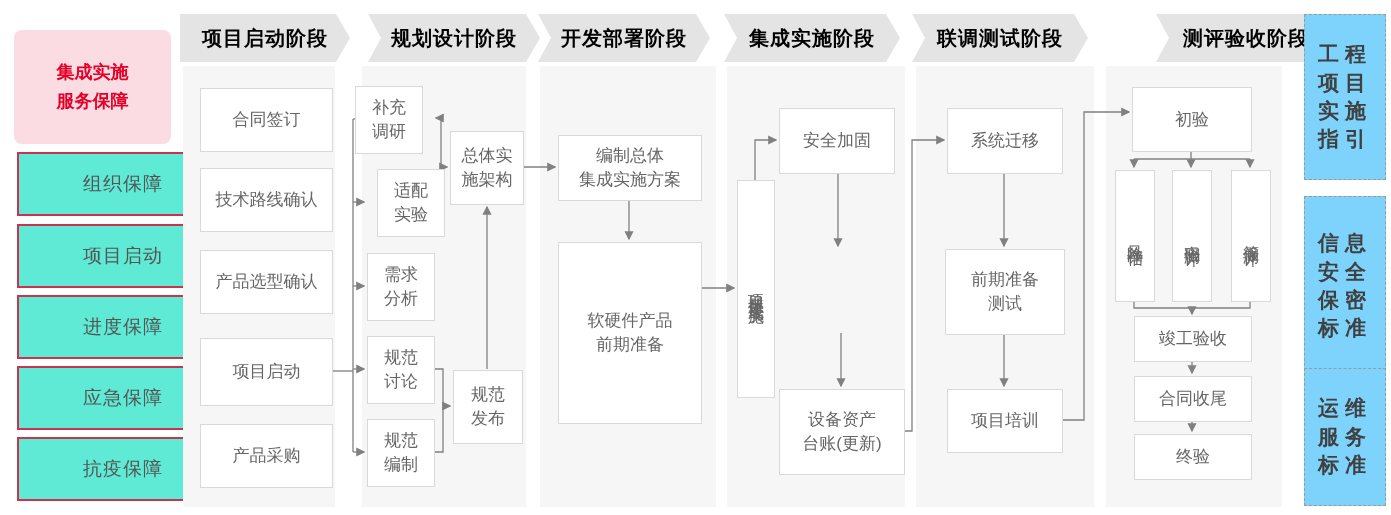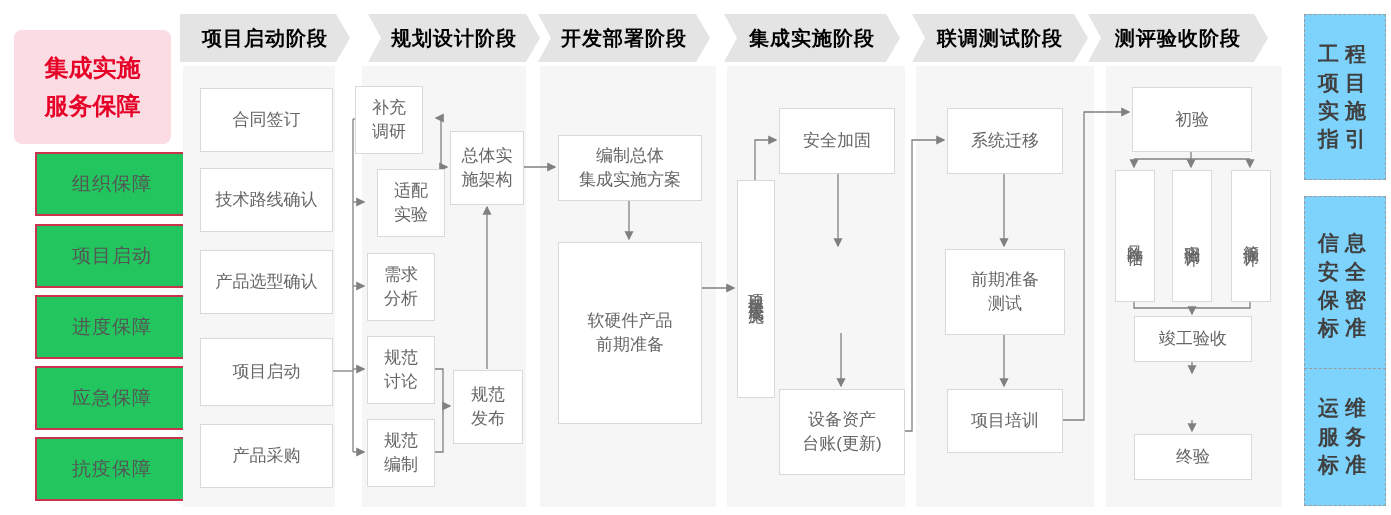--- a/index.html
+++ b/index.html
@@ -4,26 +4,26 @@
 <style>
   html,body{margin:0;padding:0;background:#ffffff;}
   .stage{
     position:relative;width:1391px;height:515px;background:#ffffff;
     font-family:"Liberation Sans","DejaVu Sans",sans-serif;overflow:hidden;
   }
   
   .side-title{
     position:absolute;left:14px;top:30px;width:157px;height:114px;
     background:#fadce2;border-radius:8px;display:flex;align-items:center;justify-content:center;
-    color:#e60028;font-size:24px;font-weight:bold;line-height:1.6;text-align:center;white-space:pre-line;
+    color:#e60028;font-size:18px;font-weight:bold;line-height:1.6;text-align:center;white-space:pre-line;
   }
   .side-item{
-    position:absolute;left:35px;width:150px;height:60px;background:#22c55e;
+    position:absolute;left:17px;width:150px;height:60px;background:#5eead4;
     border:2px solid #c9334d;display:flex;align-items:center;justify-content:center;
-    color:#555555;font-size:19px;letter-spacing:1px;
+    color:#555555;font-size:19px;letter-spacing:1px;padding-left:29px;
   }
   
   .banner{
     position:absolute;top:14px;height:48px;background:#e4e4e4;
     display:flex;align-items:center;justify-content:center;
     color:#000000;font-size:20px;font-weight:bold;letter-spacing:1px;
     clip-path:polygon(0 0,calc(100% - 14px) 0,100% 50%,calc(100% - 14px) 100%,0 100%,13px 50%);
   }
   .banner.first{clip-path:polygon(0 0,calc(100% - 14px) 0,100% 50%,calc(100% - 14px) 100%,0 100%);}
   
@@ -59,21 +59,21 @@
   <div class="side-item" style="top:224px">项目启动</div>
   <div class="side-item" style="top:295px">进度保障</div>
   <div class="side-item" style="top:366px">应急保障</div>
   <div class="side-item" style="top:437px">抗疫保障</div>
 
   <div class="banner first" style="left:180px;width:170px">项目启动阶段</div>
   <div class="banner" style="left:368px;width:172px">规划设计阶段</div>
   <div class="banner" style="left:538px;width:172px">开发部署阶段</div>
   <div class="banner" style="left:724px;width:176px">集成实施阶段</div>
   <div class="banner" style="left:912px;width:176px">联调测试阶段</div>
-  <div class="banner" style="left:1088px;width:180px">测评验收阶段</div>
+  <div class="banner" style="left:1156px;width:180px">测评验收阶段</div>
 
   <div class="panel" style="left:183px;width:152px"></div>
   <div class="panel" style="left:362px;width:164px"></div>
   <div class="panel" style="left:540px;width:176px"></div>
   <div class="panel" style="left:727px;width:178px"></div>
   <div class="panel" style="left:916px;width:178px"></div>
   <div class="panel" style="left:1106px;width:176px"></div>
 
   <div class="node" style="left:200px;top:88px;width:131px;height:62px">合同签订</div>
   <div class="node" style="left:200px;top:168px;width:131px;height:62px">技术路线确认</div>
@@ -109,20 +109,21 @@
   <div class="node" style="left:947px;top:108px;width:114px;height:64px">系统迁移</div>
   <div class="node" style="left:945px;top:249px;width:118px;height:84px">前期准备
 测试</div>
   <div class="node" style="left:947px;top:389px;width:114px;height:62px">项目培训</div>
 
   <div class="node" style="left:1132px;top:87px;width:118px;height:63px">初验</div>
   <div class="node vert" style="left:1115px;top:170px;width:38px;height:130px">风险评估</div>
   <div class="node vert" style="left:1172px;top:170px;width:38px;height:130px">密码测评</div>
   <div class="node vert" style="left:1231px;top:170px;width:38px;height:130px">等保测评</div>
   <div class="node" style="left:1134px;top:316px;width:116px;height:44px">竣工验收</div>
+  <div class="node" style="left:1134px;top:376px;width:116px;height:44px">合同收尾</div>
   <div class="node" style="left:1134px;top:434px;width:116px;height:44px">终验</div>
 
   <div class="standard" style="top:14px;height:164px">工程
 项目
 实施
 指引</div>
   <div class="standard" style="top:196px;height:178px">信息
 安全
 保密
 标准</div>

